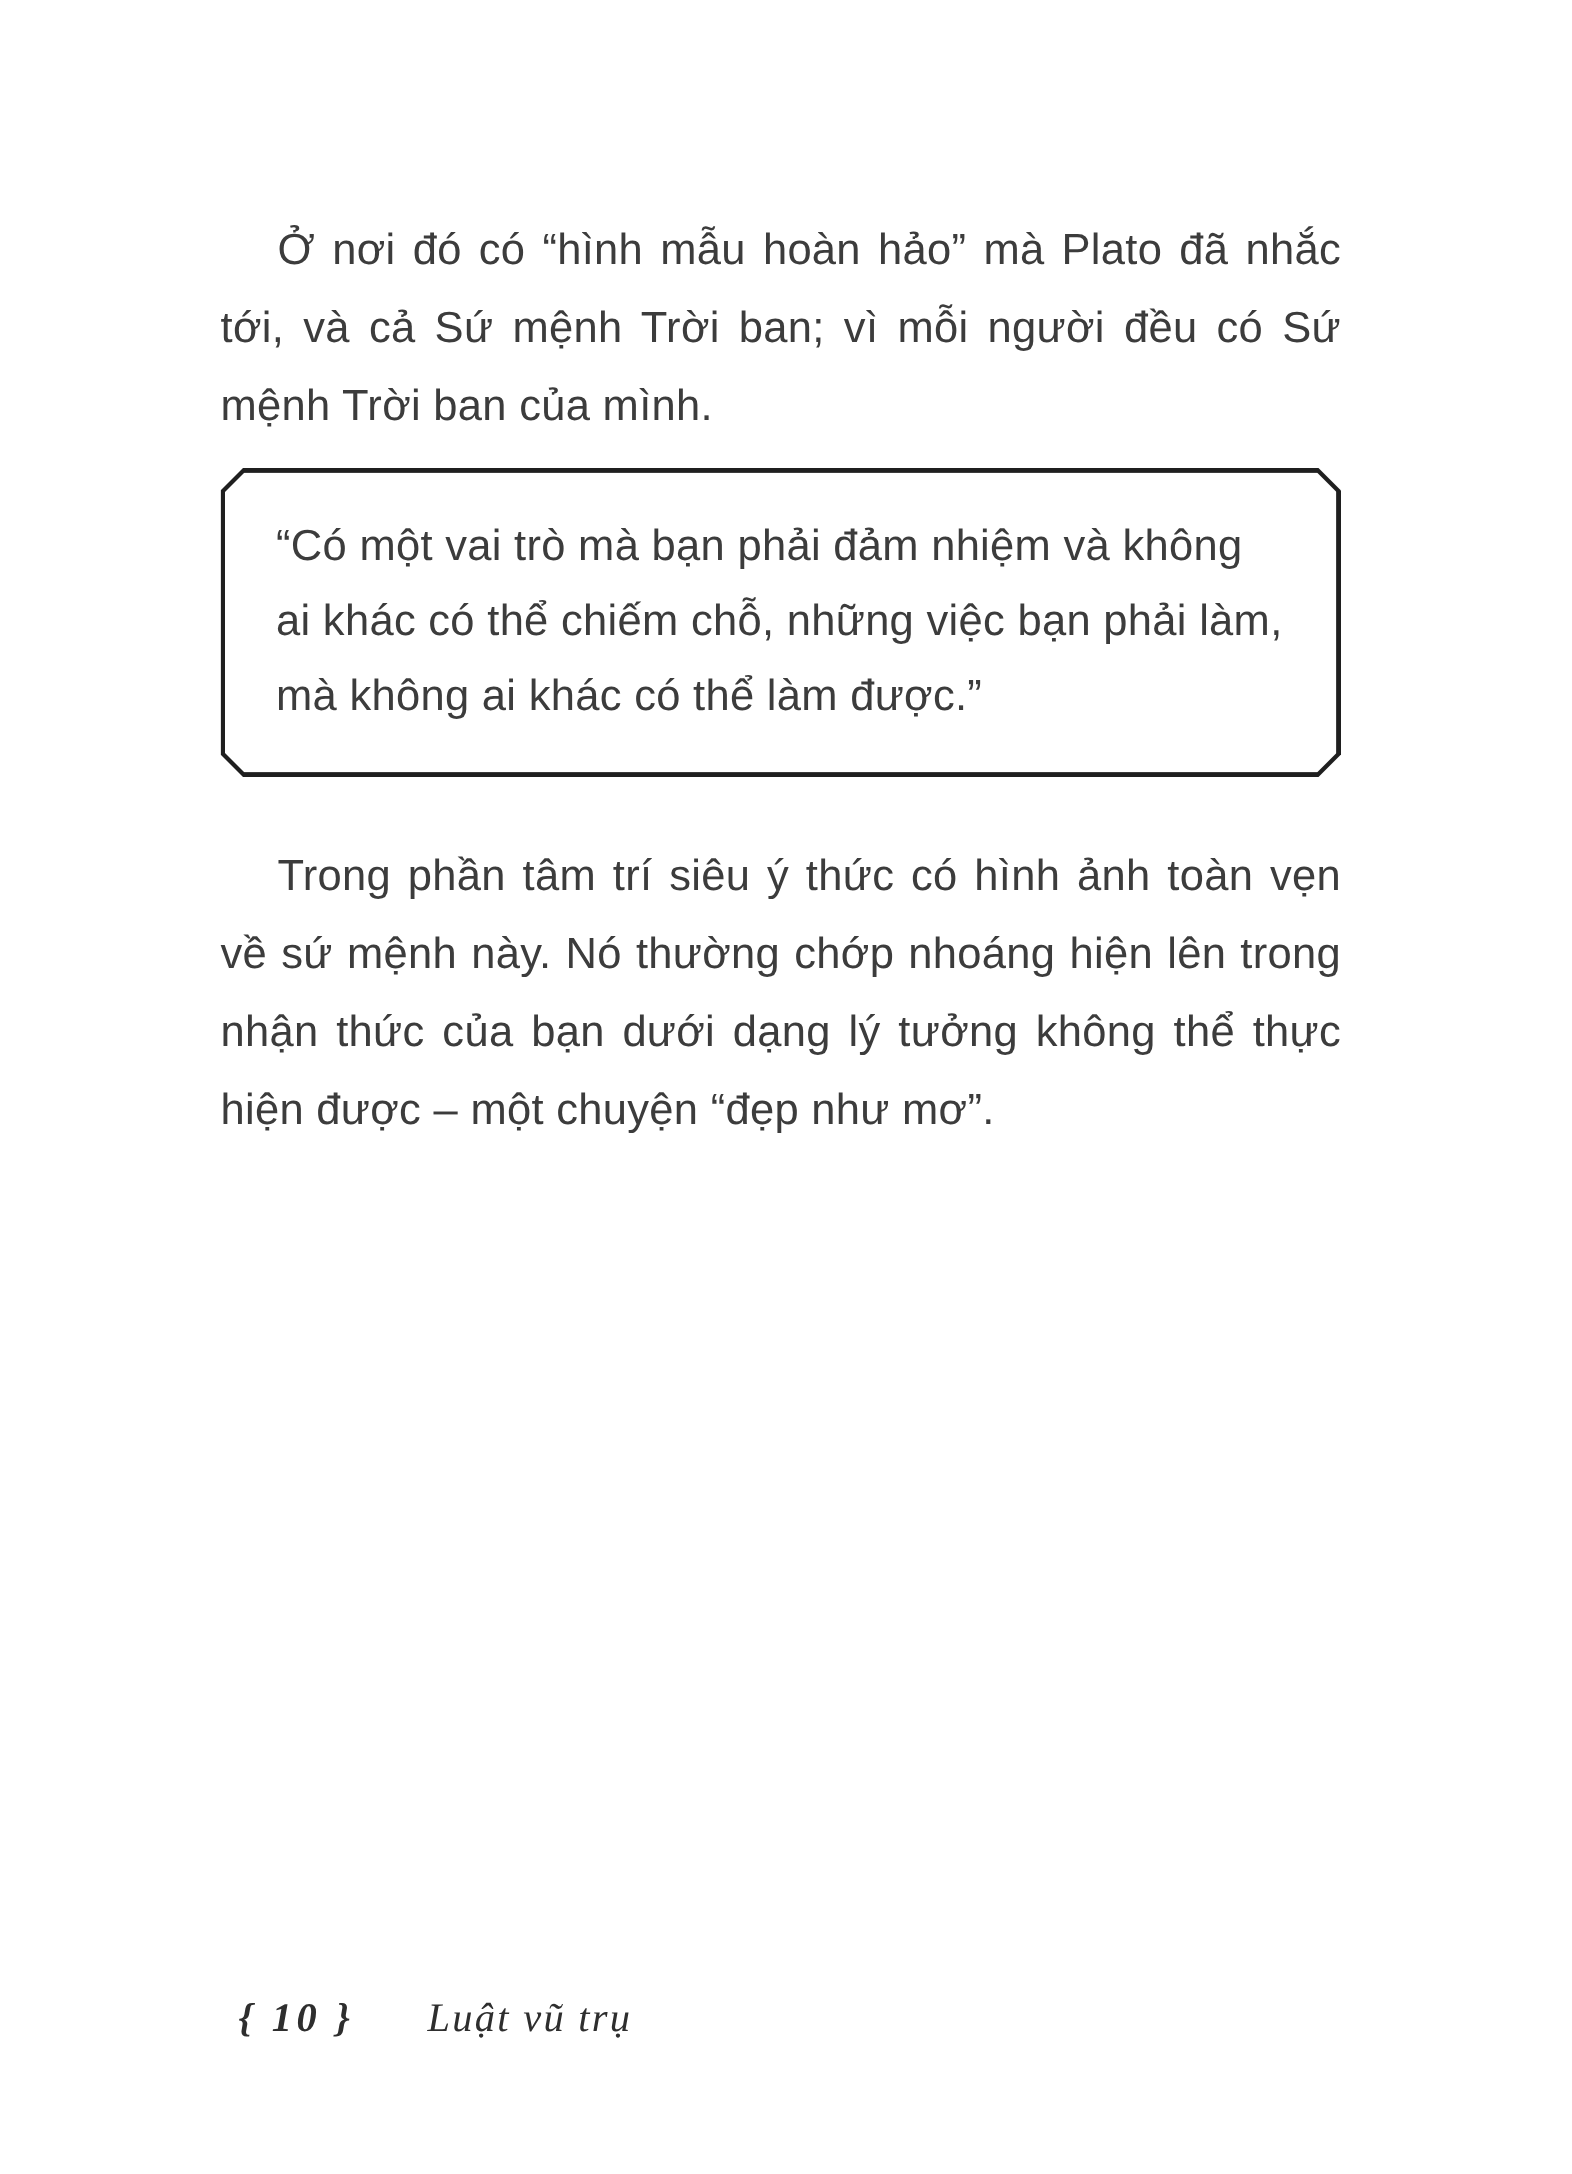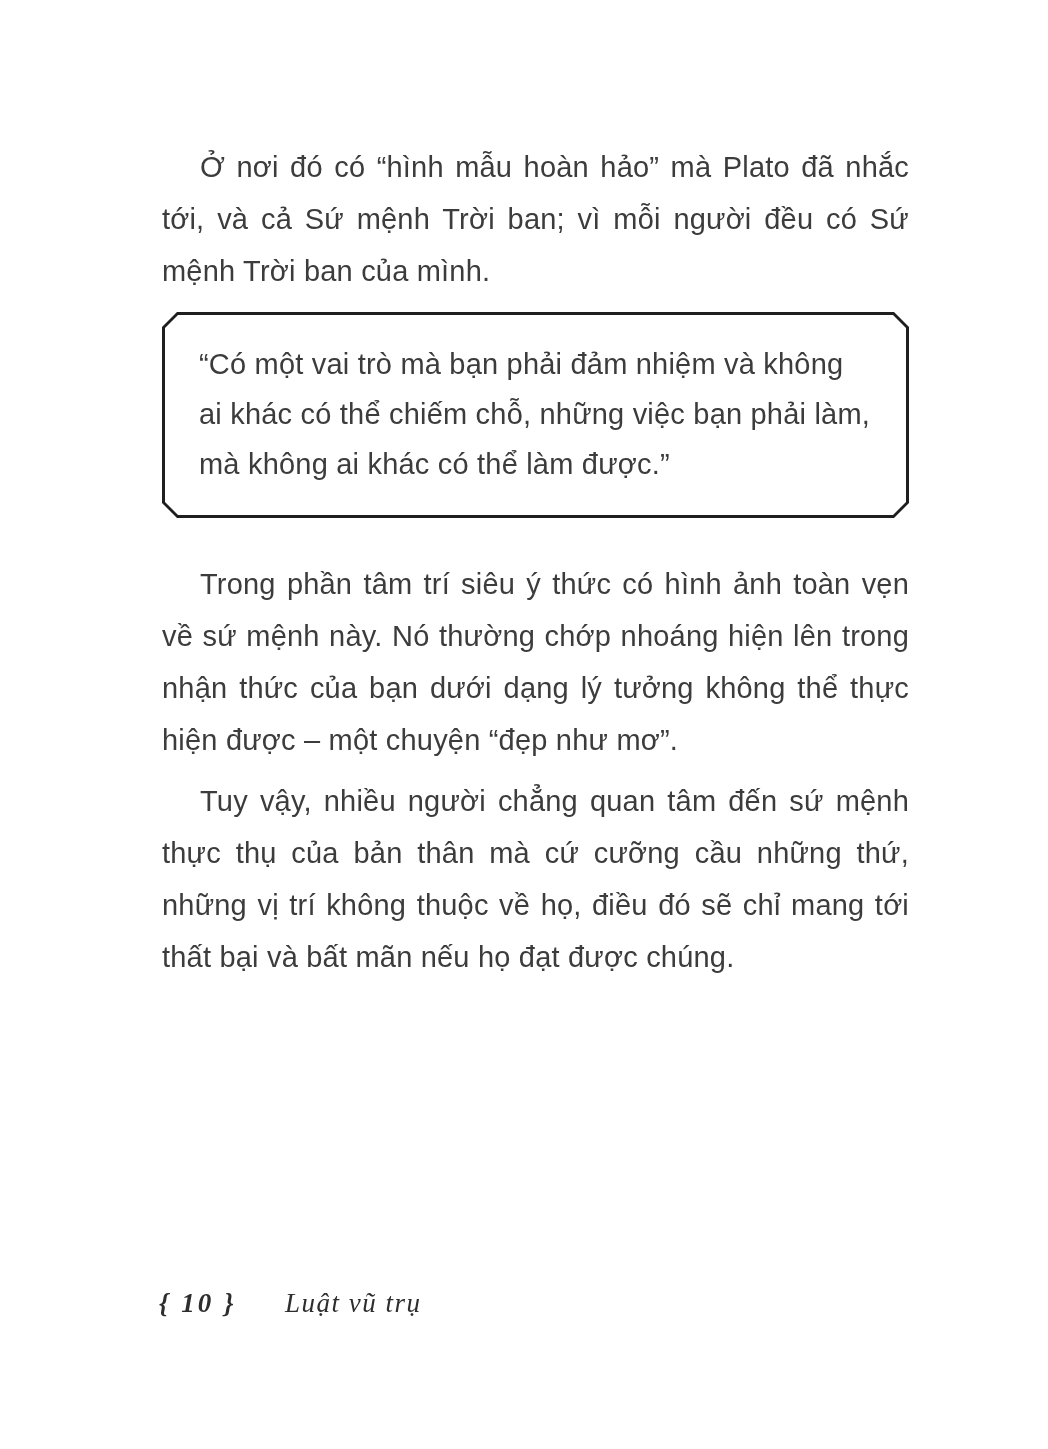--- a/index.html
+++ b/index.html
@@ -10,21 +10,21 @@
   .page {
     position: relative;
     width: 1048px;
     height: 1449px;
     background: #ffffff;
     overflow: hidden;
     font-family: "Liberation Sans", "DejaVu Sans", sans-serif;
   }
   .content {
     position: absolute;
-    left: 162px;
+    left: 147px;
     top: 141px;
     width: 747px;
   }
   .body-para {
     margin: 0 0 9px 0;
     font-size: 29px;
     line-height: 52px;
     font-weight: 300;
     letter-spacing: 0.2px;
     color: #3c3c3c;
@@ -55,21 +55,21 @@
     line-height: 50px;
     font-weight: 300;
     letter-spacing: 0.2px;
     color: #3c3c3c;
     text-align: left;
     text-indent: 0;
   }
   .footer {
     position: absolute;
     left: 159px;
-    top: 1288px;
+    top: 1330px;
     font-family: "Liberation Serif", "DejaVu Serif", serif;
     font-style: italic;
     font-size: 27px;
     color: #2e2e2e;
     white-space: nowrap;
   }
   .page-marker {
     font-weight: 700;
     letter-spacing: 3px;
   }
@@ -88,21 +88,20 @@
 
     <div class="quote-box">
       <div class="quote-inner">
         <p class="quote-text">“Có một vai trò mà bạn phải đảm nhiệm và không ai khác có thể chiếm chỗ, những việc bạn phải làm, mà không ai khác có thể làm được.”</p>
       </div>
     </div>
 
     <p class="body-para">Trong phần tâm trí siêu ý thức có hình ảnh toàn vẹn về sứ mệnh này. Nó thường chớp nhoáng hiện lên trong nhận thức của bạn dưới dạng lý tưởng không thể thực hiện được – một chuyện “đẹp như mơ”.</p>
 
 
-    <p class="body-para">Tuy vậy, nhiều người chẳng quan tâm đến sứ mệnh thực thụ của bản thân mà cứ cưỡng cầu những thứ, những vị trí không thuộc về họ, điều đó sẽ chỉ mang tới thất bại và bất mãn nếu họ đạt được chúng.</p>
 
 
   </div>
 
   <div class="footer">
     <span class="page-marker">{ 10 }</span>
     <span class="book-title">Luật vũ trụ</span>
   </div>
 </div>
 

